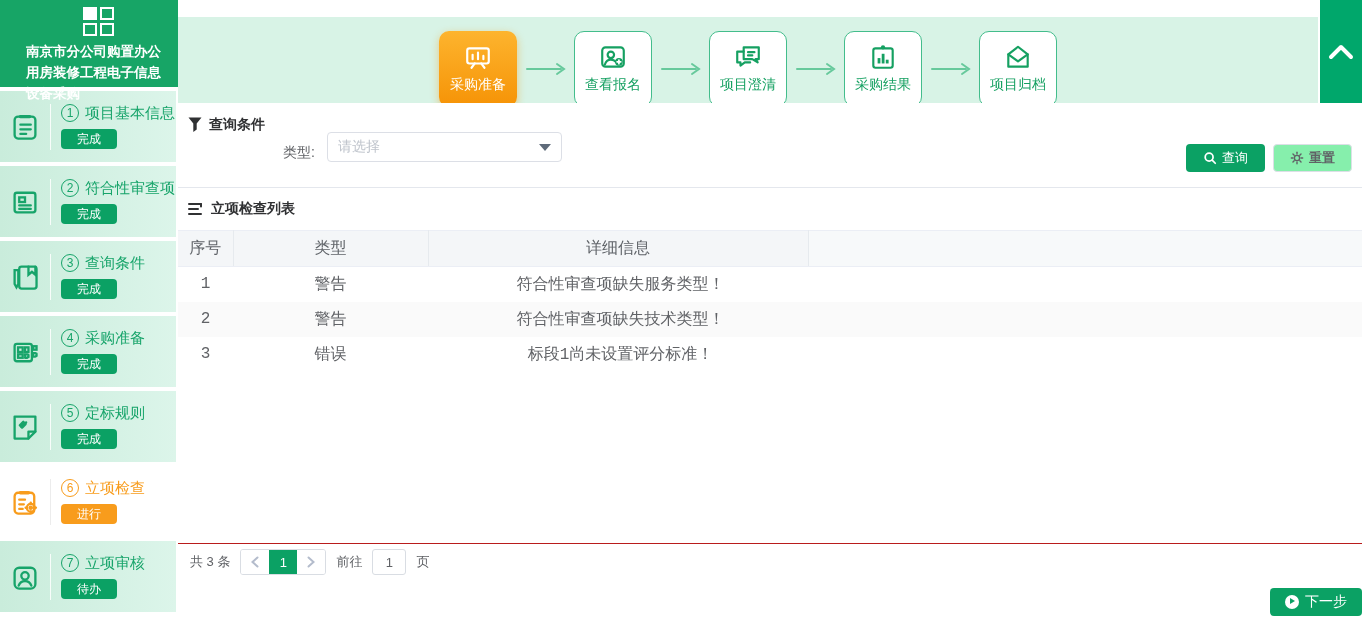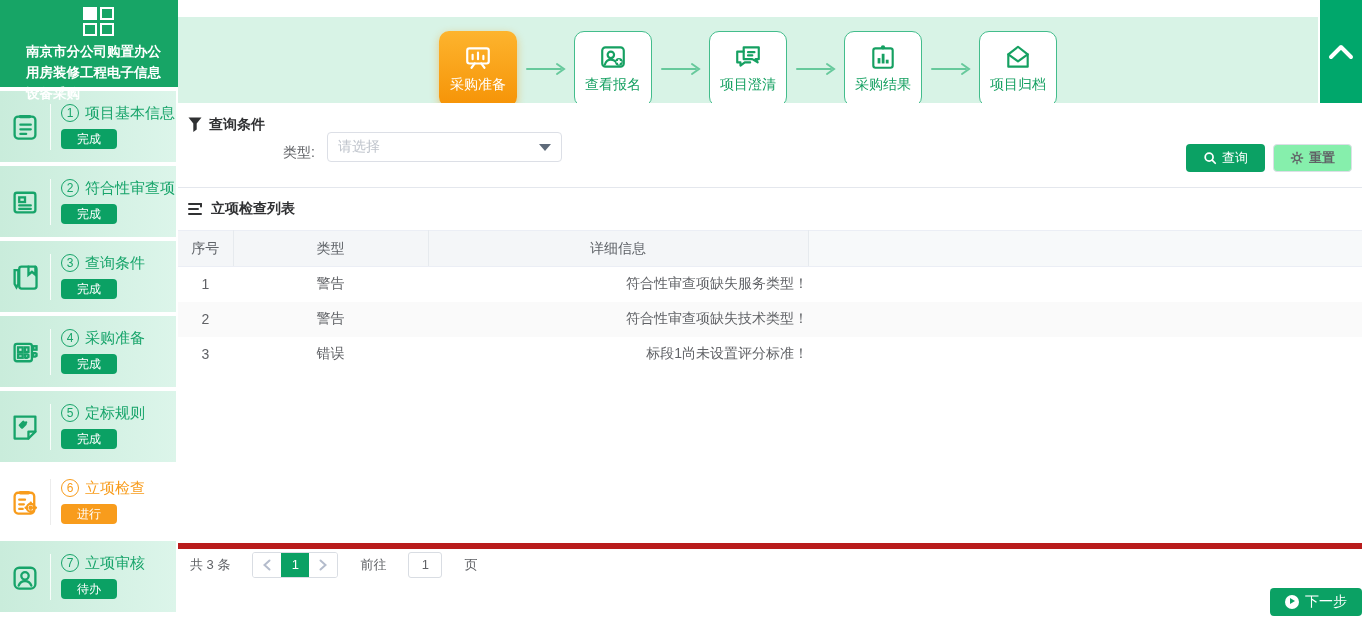--- a/index.html
+++ b/index.html
@@ -62,35 +62,35 @@
     border-top:7px solid #5f6b7a; }
   .filter-actions { position:absolute; right:10px; top:41px; display:flex; gap:8px; }
   .btn { height:28px; padding:0 16px; border-radius:4px; font-size:13px; display:flex;
     align-items:center; gap:5px; cursor:pointer; border:1px solid transparent; }
   .btn-green { background:#0ba164; color:#fff; }
   .btn-plain { background:#86efac; color:#606266; border-color:#dcdfe6;font-weight:bold; }
 
   .list-sec { height:392px; display:flex; flex-direction:column; }
   .list-title-row { height:42px; display:flex; align-items:center; padding-left:10px; }
 
-  table { width:100%; border-collapse:collapse; table-layout:fixed; font-size:14px; color:#606266; }
+  table { width:100%; border-collapse:collapse; table-layout:fixed; font-size:16px; color:#606266;font-family:Liberation Mono, monospace; }
   thead th { height:36px; background:#f4f6f8; font-weight:normal; color:#5f6368;
     border-top:1px solid #ebeef5; border-bottom:1px solid #ebeef5; border-right:1px solid #e6eaee; }
   thead th:last-child { border-right:none; background:#f7f9fa; }
   th.col-index { width:55px; }
   th.col-type { width:195px; }
   th.col-detail { width:380px; }
   tbody td { height:35px; }
   td.cell-index { text-align:center; }
   td.cell-type { text-align:center; }
-  td.cell-detail { text-align:right; padding-left:5px; }
+  td.cell-detail { text-align:center; padding-left:5px; }
   tbody tr.stripe { background:#fafafa; }
 
-  .pager-row { margin-top:auto; height:37px; border-top:6px solid #b91c1c; display:flex;
-    align-items:center; padding-left:12px; gap:22px; font-size:13px; color:#606266; }
+  .pager-row { margin-top:auto; height:37px; border-top:1px solid #b91c1c; display:flex;
+    align-items:center; padding-left:12px; gap:10px; font-size:13px; color:#606266; }
   .pager-group { display:flex; border:1px solid #d9dde3; border-radius:3px; overflow:hidden; height:26px; }
   .pg-btn { width:28px; display:flex; align-items:center; justify-content:center; color:#b4bccc;
     background:#fff; font-size:15px; cursor:pointer; }
   .pg-cur { width:28px; display:flex; align-items:center; justify-content:center;
     background:#0ba164; color:#fff; font-size:13px; cursor:pointer; }
   .goto-input { width:34px; height:26px; border:1px solid #d9dde3; border-radius:3px;
     text-align:center; font-size:13px; color:#606266; outline:none; }
 
   .footer { height:43px; display:flex; align-items:center; justify-content:flex-end; }
   .next-btn { background:#0ba164; color:#fff; height:28px; padding:0 15px; border-radius:4px;

